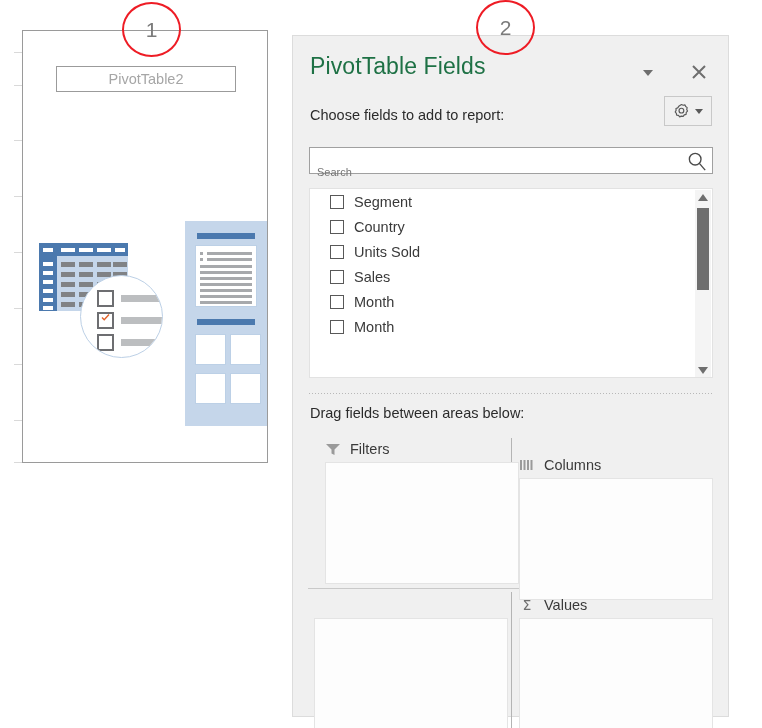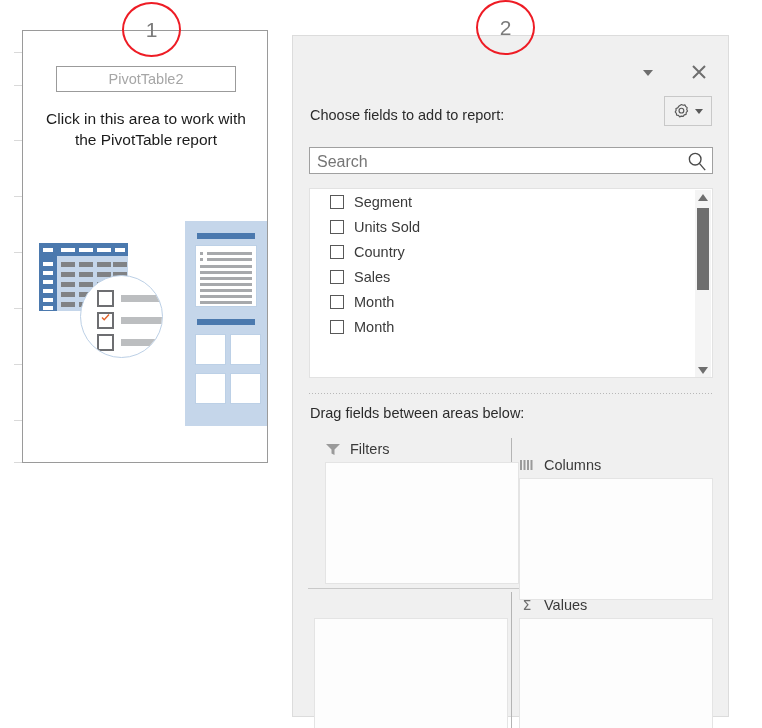--- a/index.html
+++ b/index.html
@@ -78,22 +78,22 @@
     position:absolute;left:371px;top:60px;width:48px;height:30px;
     border:1px solid #c8c8c8;background:#f0f0f0;box-sizing:border-box;
     display:flex;align-items:center;justify-content:center;gap:3px;cursor:pointer;
   }
 
   #search-box{
     position:absolute;left:16px;top:111px;width:404px;height:27px;
     background:#ffffff;border:1px solid #a0a0a0;box-sizing:border-box;
   }
   #search-input{
-    position:absolute;left:5px;top:0;width:360px;height:25px;border:0;outline:0;
-    background:transparent;font-family:"Liberation Sans",sans-serif;font-size:16px;color:#a21caf;
+    position:absolute;left:5px;top:10px;width:360px;height:25px;border:0;outline:0;
+    background:transparent;font-family:"Liberation Sans",sans-serif;font-size:11px;color:#a21caf;
   }
   #search-icon{position:absolute;right:5px;top:3px;width:20px;height:20px;cursor:pointer;}
 
   
   #field-list{
     position:absolute;left:16px;top:152px;width:404px;height:190px;
     background:#ffffff;border:1px solid #e2e2e2;box-sizing:border-box;overflow:hidden;
   }
   .field-row{position:relative;height:25px;display:flex;align-items:center;padding-left:20px;cursor:pointer;}
   .field-cb{width:14px;height:14px;border:1px solid #585858;box-sizing:border-box;background:#fff;flex:none;}
@@ -142,24 +142,20 @@
   <div class="sheet-tick" style="top:364px;"></div>
   <div class="sheet-tick" style="top:420px;"></div>
   <div class="sheet-tick" style="top:462px;"></div>
 
   <div id="pivot-placeholder">
 
     <div id="pt-name-box">
       <span>PivotTable2</span>
     </div>
 
-    <div id="pt-hint">
-      <div>Click in this area to work with</div>
-      <div>the PivotTable report</div>
-    </div>
 
     <div id="pt-illustration">
 
       <div class="ill-table">
         <div class="ill-table-hdr"></div>
         <div class="ill-table-sidebar"></div>
         <div class="ill-hdr-cell" style="left:4px;width:10px;"></div>
         <div class="ill-hdr-cell" style="left:22px;width:14px;"></div>
         <div class="ill-hdr-cell" style="left:40px;width:14px;"></div>
         <div class="ill-hdr-cell" style="left:58px;width:14px;"></div>
@@ -228,20 +224,21 @@
 
         <div class="lens-chk" style="top:58px;"></div>
         <div class="lens-bar" style="top:63px;"></div>
       </div>
 
     </div>
   </div>
 
   <div id="fields-pane">
 
+    <div id="pane-title">PivotTable Fields</div>
 
     <svg id="pane-dropdown" viewBox="0 0 20 18">
       <path d="M5 6 L15 6 L10 12 Z" fill="#6e6e6e"></path>
     </svg>
 
     <svg id="pane-close" viewBox="0 0 20 20">
       <path d="M4 4 L16 16 M16 4 L4 16" stroke="#6e6e6e" stroke-width="2" fill="none"></path>
     </svg>
 
     <div id="choose-label">Choose fields to add to report:</div>
@@ -264,25 +261,25 @@
       </svg>
     </div>
 
     <div id="field-list">
       <div class="field-row">
         <div class="field-cb"></div>
         <div class="field-name">Segment</div>
       </div>
       <div class="field-row">
         <div class="field-cb"></div>
+        <div class="field-name">Country</div>
+      </div>
+      <div class="field-row">
+        <div class="field-cb"></div>
         <div class="field-name">Units Sold</div>
-      </div>
-      <div class="field-row">
-        <div class="field-cb"></div>
-        <div class="field-name">Country</div>
       </div>
       <div class="field-row">
         <div class="field-cb"></div>
         <div class="field-name">Sales</div>
       </div>
       <div class="field-row">
         <div class="field-cb"></div>
         <div class="field-name">Month</div>
       </div>
       <div class="field-row">

